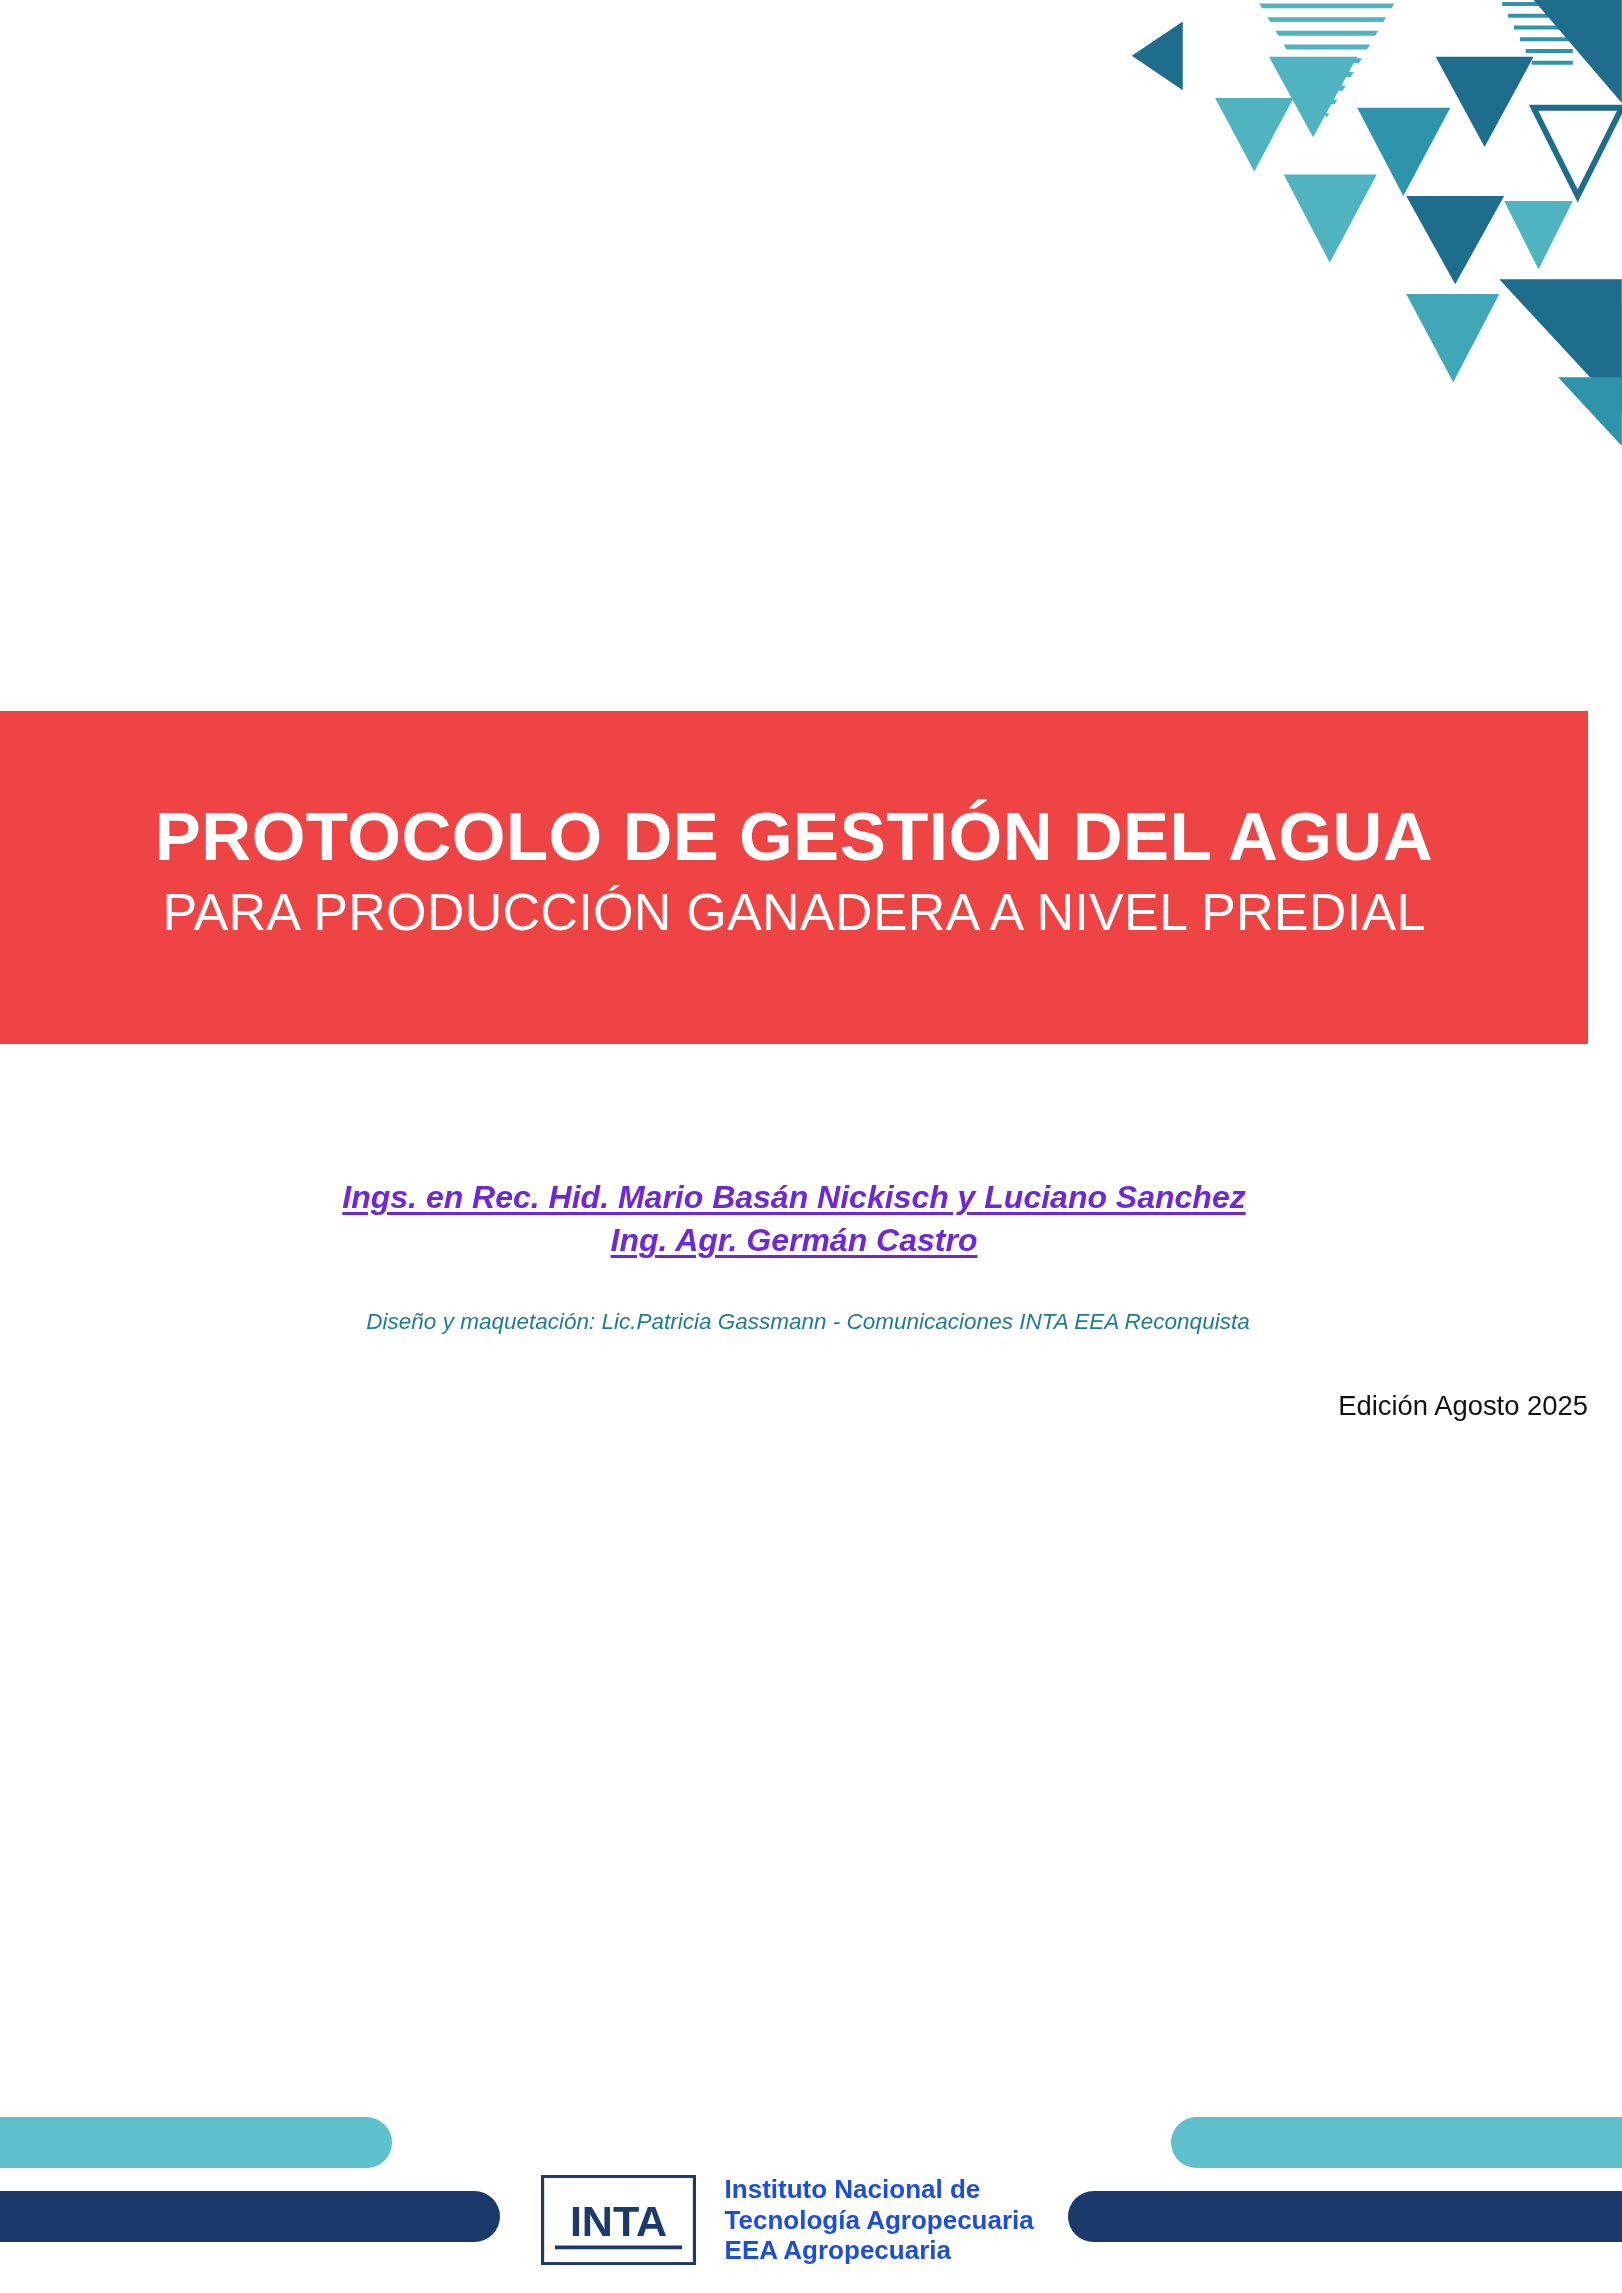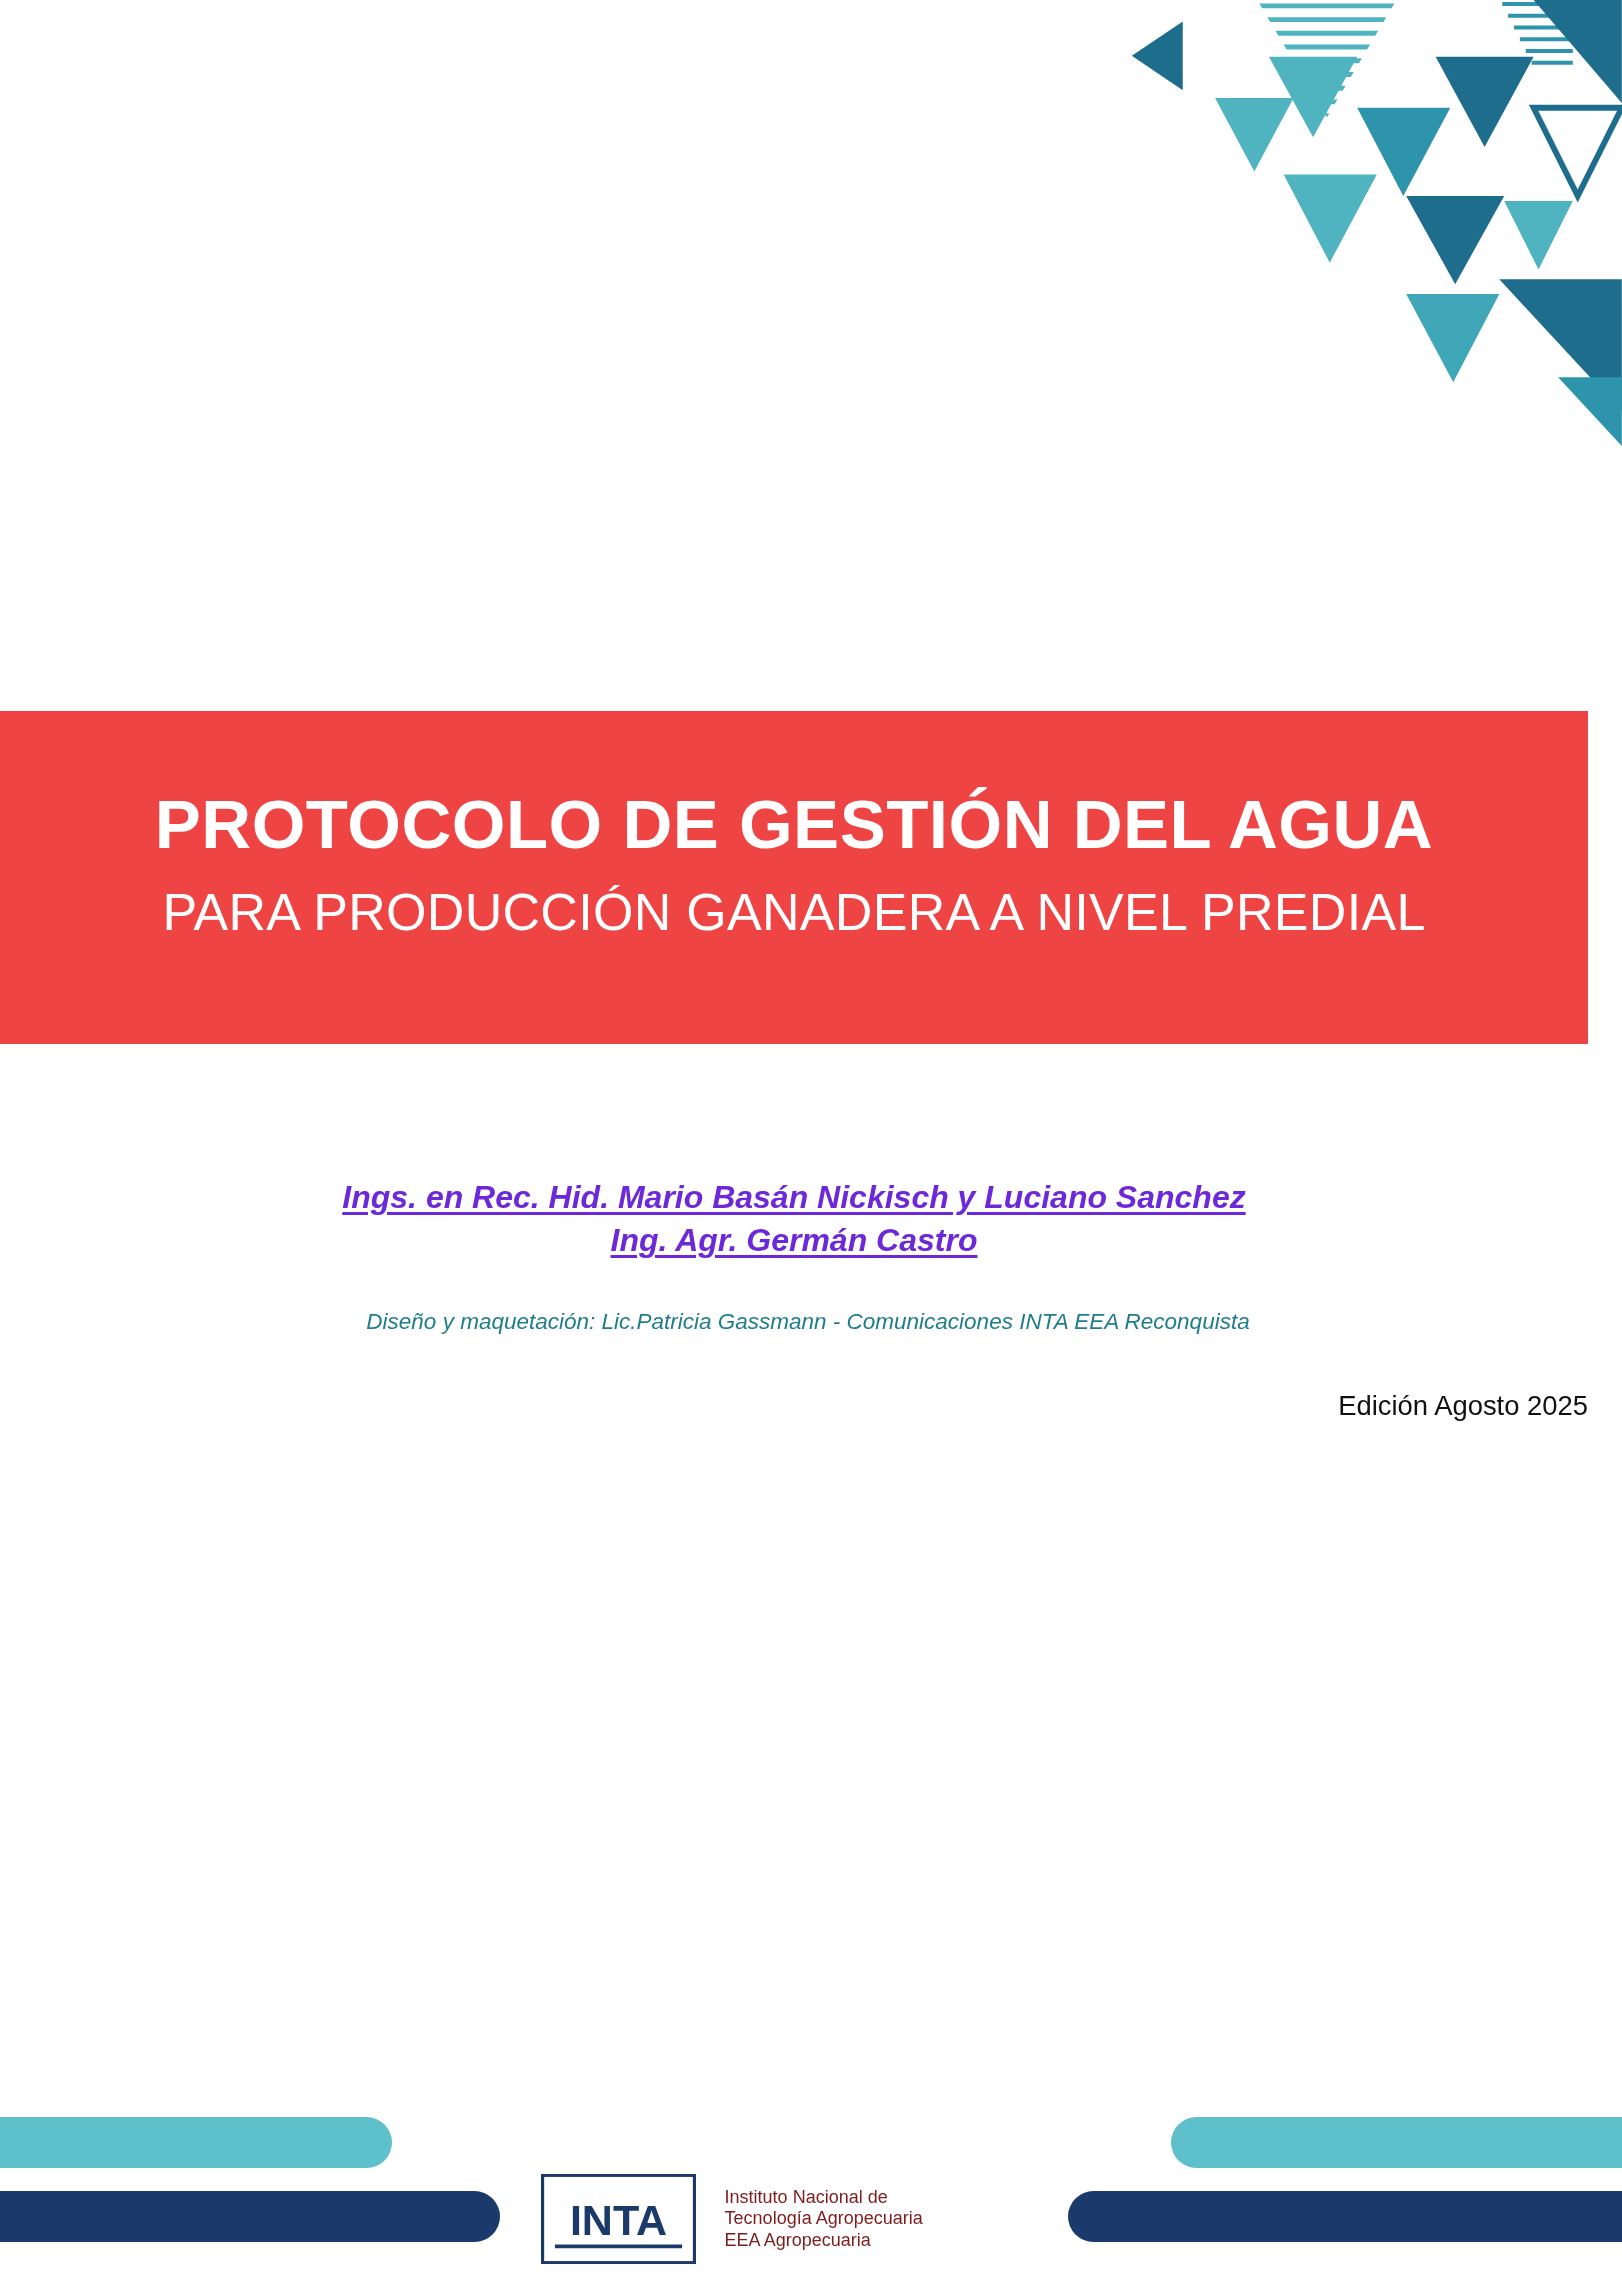--- a/index.html
+++ b/index.html
@@ -54,21 +54,21 @@
     margin: 0 0 7.8px 0;
     white-space: nowrap;
   }
   .title-sub {
     color: #ffffff;
     font-weight: normal;
     font-size: 52px;
     letter-spacing: 0.3px;
     line-height: 1.05;
     text-align: center;
-    margin: 16px;
+    margin: 4px;
     white-space: nowrap;
   }
 
   
   .credits {
     position: absolute;
     left: 0;
     top: 1176px;
     width: 1588px;
     text-align: center;
@@ -147,23 +147,23 @@
     display: flex;
     align-items: center;
     gap: 21.6px;
   }
   .inta-mark {
     width: 162px;
     height: 90px;
     position: relative;
   }
   .inta-text {
-    color: #7f1d1d;
-    font-weight: normal;
-    font-size: 18px;
+    color: #1d4ed8;
+    font-weight: bold;
+    font-size: 26px;
     line-height: 1.18;
   }
 </style>
 </head>
 <body>
 
 <div class="page">
 
   <div class="deco-top">
     <svg width="510" height="490" viewBox="0 0 520 500" xmlns="http://www.w3.org/2000/svg" aria-hidden="true">

